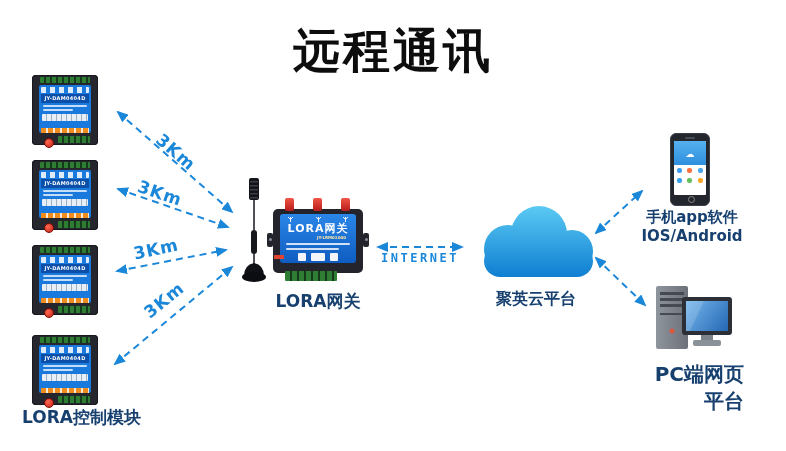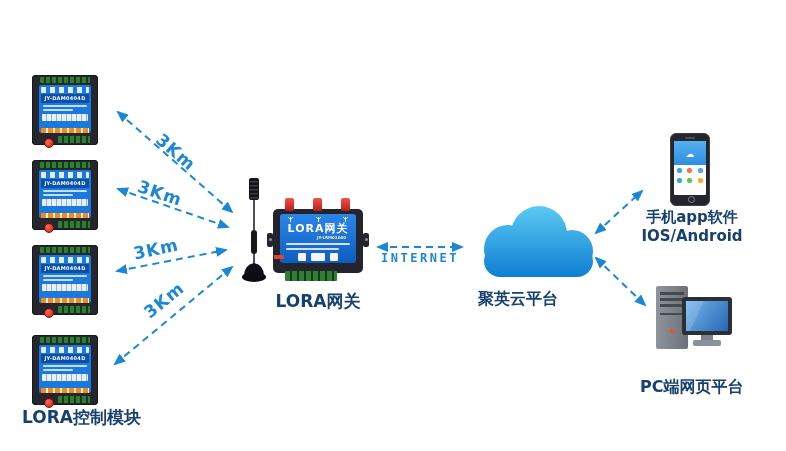--- a/index.html
+++ b/index.html
@@ -37,23 +37,23 @@
            background-image:repeating-linear-gradient(90deg,transparent 0 4px,#9db0c4 4px 5px);}
   .m-orange{position:absolute;bottom:0;left:2px;right:2px;height:5px;
             background:repeating-linear-gradient(90deg,#f08c1e 0 5px,#fbe9d2 5px 7px);}
   .m-sma{position:absolute;bottom:-3px;left:12px;width:8px;height:8px;border-radius:50%;
          background:radial-gradient(circle at 35% 35%,#ff6a55,#c21f12);border:1px solid #7a0e06;}
 
   
   .cap{position:absolute;font-weight:bold;color:#17406f;}
   .cap-modules{left:22px;top:406px;width:160px;font-size:17px;}
   .cap-gateway{left:268px;top:290px;width:100px;font-size:17px;text-align:center;}
-  .cap-cloud{left:478px;top:289px;width:116px;font-size:16px;}
+  .cap-cloud{left:478px;top:289px;width:116px;font-size:16px;text-align:center;}
   .cap-phone{left:634px;top:208px;width:116px;font-size:15px;text-align:center;line-height:19px;}
-  .cap-pc{left:640px;top:377px;width:104px;font-size:16px;text-align:left;}
+  .cap-pc{left:640px;top:361px;width:104px;font-size:20px;text-align:right;}
 
   
   .antenna-svg{position:absolute;left:241px;top:178px;}
   .gateway{position:absolute;left:273px;top:209px;width:90px;height:64px;background:#23242c;
            border-radius:5px;}
   .gw-ant{position:absolute;top:-11px;width:9px;height:13px;border-radius:2px;
           background:linear-gradient(#f05545,#b71c1c);}
   .gw-ant.a1{left:12px;} .gw-ant.a2{left:40px;} .gw-ant.a3{left:68px;}
   .gw-ear{position:absolute;width:6px;height:14px;top:24px;background:#23242c;border-radius:2px;}
   .gw-ear.left{left:-6px;} .gw-ear.right{right:-6px;}
@@ -103,20 +103,21 @@
               border:1px solid #888;border-radius:50%;}
 
   
   .pc-svg{position:absolute;left:646px;top:283px;}
 </style>
 </head>
 <body>
 
 <div class="stage">
 
+  <h1 class="title">远程通讯</h1>
 
   <svg class="arrows" width="786" height="451" viewBox="0 0 786 451">
     <defs>
       <marker id="ahe" markerUnits="userSpaceOnUse" markerWidth="12" markerHeight="10" refX="10" refY="5" orient="auto">
         <path d="M0,0 L12,5 L0,10 Z" fill="#1b87d9"></path>
       </marker>
       <marker id="ahs" markerUnits="userSpaceOnUse" markerWidth="12" markerHeight="10" refX="2" refY="5" orient="auto">
         <path d="M12,0 L0,5 L12,10 Z" fill="#1b87d9"></path>
       </marker>
     </defs>

